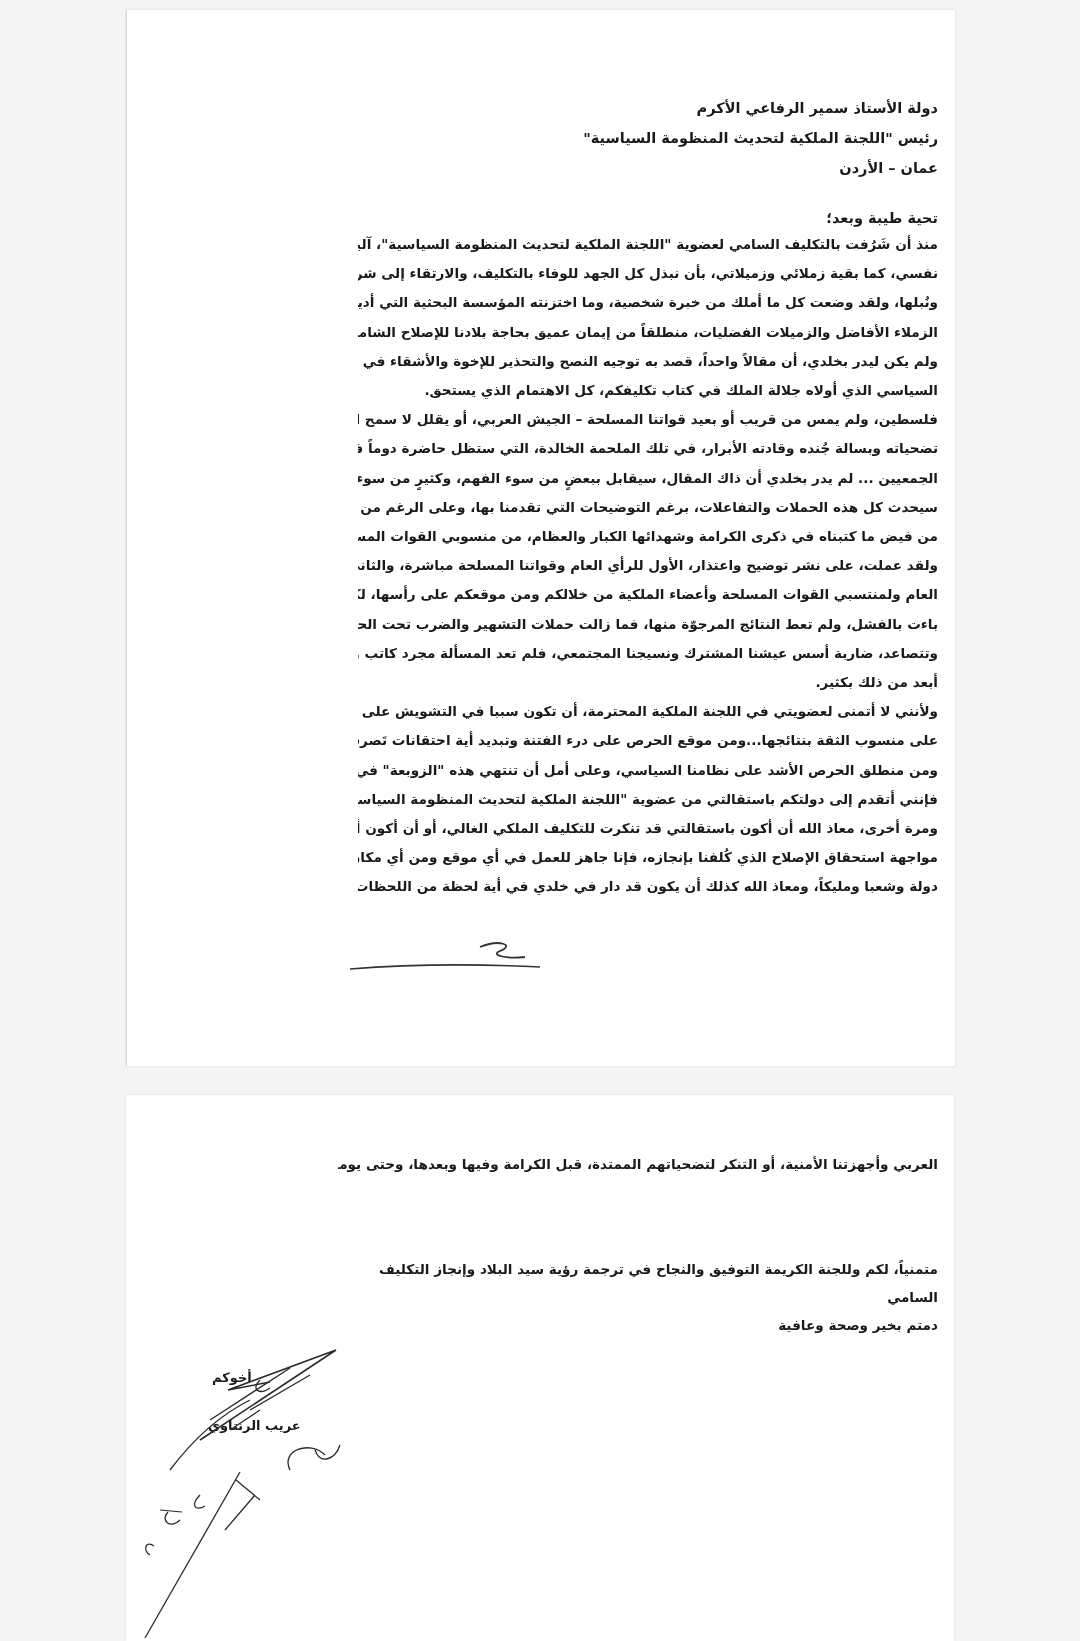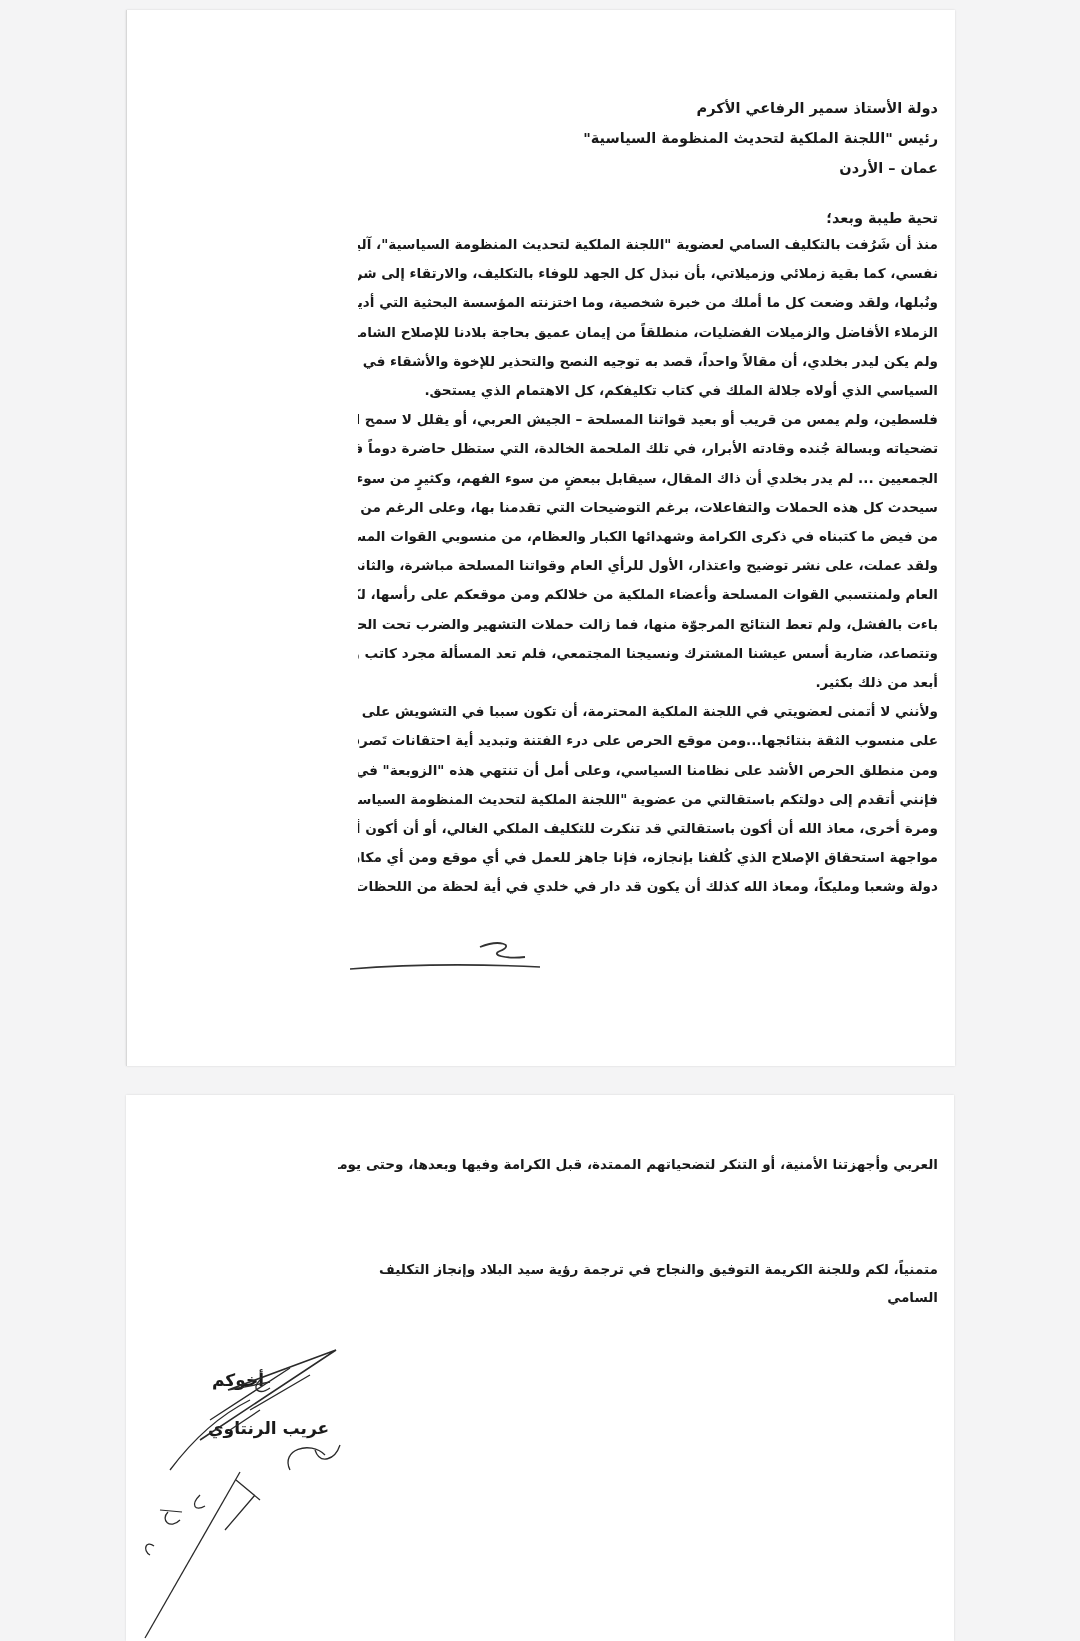--- a/index.html
+++ b/index.html
@@ -72,21 +72,21 @@
     font-weight: bold;
     line-height: 28px;
     text-align: right;
     margin-top: 17px;
   }
   #closing { top: 1238px; }
   #prayer { top: 1302px; }
 
   .sign-label {
     position: absolute;
-    font-size: 17px;
+    font-size: 13px;
     font-weight: bold;
   }
   #brother { left: 212px; top: 1370px; }
   #signer-name { left: 208px; top: 1418px; }
 
   .sig2 {
     position: absolute;
     left: 140px;
     top: 1320px;
     width: 260px;
@@ -137,20 +137,21 @@
   <path d="M10 44 C 60 40, 120 38, 200 42" stroke="#333" stroke-width="1.6" fill="none"></path>
   <path d="M140 22 C 160 14, 175 20, 160 26 C 150 30, 165 34, 185 32" stroke="#333" stroke-width="1.8" fill="none"></path>
 </svg>
 
 <div class="body-text rtl" id="p2-body">
     <span class="line">العربي وأجهزتنا الأمنية، أو التنكر لتضحياتهم الممتدة، قبل الكرامة وفيها وبعدها، وحتى يومنا الحاضر، وإلى</span>
   </div>
 
 <div class="center-block rtl" id="closing">
   <div>متمنياً، لكم وللجنة الكريمة التوفيق والنجاح في ترجمة رؤية سيد البلاد وإنجاز التكليف السامي</div>
+  <div>دمتم بخير وصحة وعافية</div>
 </div>
 
 <div class="center-block rtl" id="prayer">
 </div>
 
 <div class="sign-label rtl" id="brother">أخوكم</div>
 <div class="sign-label rtl" id="signer-name">عريب الرنتاوي</div>
 
 <svg class="sig2" viewBox="0 0 260 320">
   <path d="M60 120 L 196 30 L 88 70 L 130 62" stroke="#2a2a2a" stroke-width="1.5" fill="none"></path>

